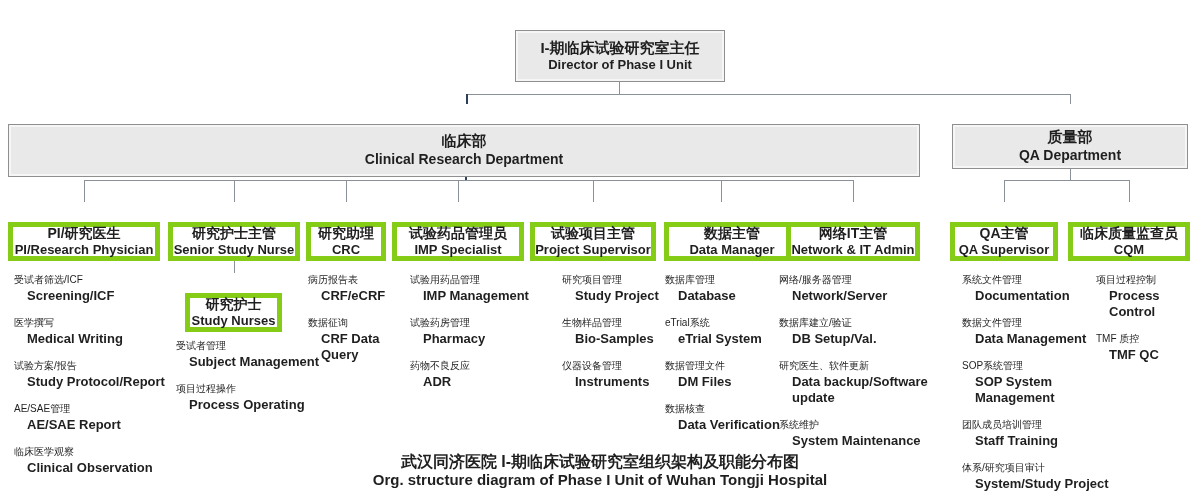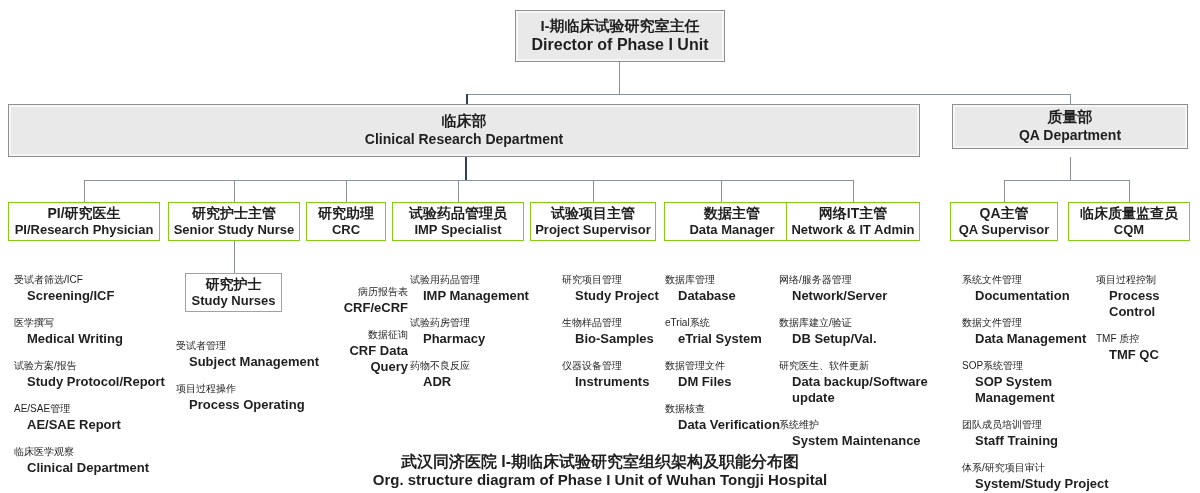--- a/index.html
+++ b/index.html
@@ -2,26 +2,26 @@
 <html><head>
 <meta charset="utf-8">
 <style>
   html,body{margin:0;padding:0;background:#fff;}
   .stage{
     position:relative;width:1200px;height:493px;background:#ffffff;
     font-family:"Liberation Sans",sans-serif;color:#1f1f1f;overflow:hidden;
   }
   .box{
     position:absolute;display:flex;flex-direction:column;align-items:center;
-    justify-content:center;text-align:center;box-sizing:border-box;line-height:1.25;
+    justify-content:center;text-align:center;box-sizing:border-box;line-height:1.25;margin-top:20px;
   }
   .box.gray{background:#e9e9e9;border:1px solid #8f8f8f;box-shadow:0 0 0 2px #f6f6f6 inset;}
-  .box.white{background:#ffffff;border:1px solid #84cc16;}
+  .box.white{background:#ffffff;border:5px solid #84cc16;}
   .box .zh{font-weight:700;font-size:15px;}
-  .box .en{font-weight:700;font-size:16px;}
+  .box .en{font-weight:700;font-size:13px;}
   .box.dept .zh{font-size:15px;}
   .box.dept .en{font-size:14px;}
   .box.role .zh{font-size:14px;}
   .box.role .en{font-size:13px;}
   .line{position:absolute;background:#8a9199;}
   .line.dark{background:#2e3f5c;}
   .duty-col{position:absolute;}
   .duty{margin-bottom:11px;line-height:16px;}
   .duty .zh{font-size:10px;font-weight:400;}
   .duty .en{font-size:13px;font-weight:700;margin-left:13px;}
@@ -121,36 +121,36 @@
     <div class="duty">
         <div class="zh">试验方案/报告</div>
         <div class="en">Study Protocol/Report</div>
       </div>
     <div class="duty">
         <div class="zh">AE/SAE管理</div>
         <div class="en">AE/SAE Report</div>
       </div>
     <div class="duty">
         <div class="zh">临床医学观察</div>
-        <div class="en">Clinical Department</div>
+        <div class="en">Clinical Observation</div>
       </div>
   </div>
 
   <div class="duty-col" style="left:176px;top:338px;width:150px;">
     <div class="duty">
         <div class="zh">受试者管理</div>
         <div class="en">Subject Management</div>
       </div>
     <div class="duty">
         <div class="zh">项目过程操作</div>
         <div class="en">Process Operating</div>
       </div>
   </div>
 
-  <div class="duty-col" style="left:308px;top:284px;width:100px;text-align:right;">
+  <div class="duty-col" style="left:308px;top:272px;width:100px;">
     <div class="duty">
         <div class="zh">病历报告表</div>
         <div class="en">CRF/eCRF</div>
       </div>
     <div class="duty">
         <div class="zh">数据征询</div>
         <div class="en">CRF Data Query</div>
       </div>
   </div>
 

